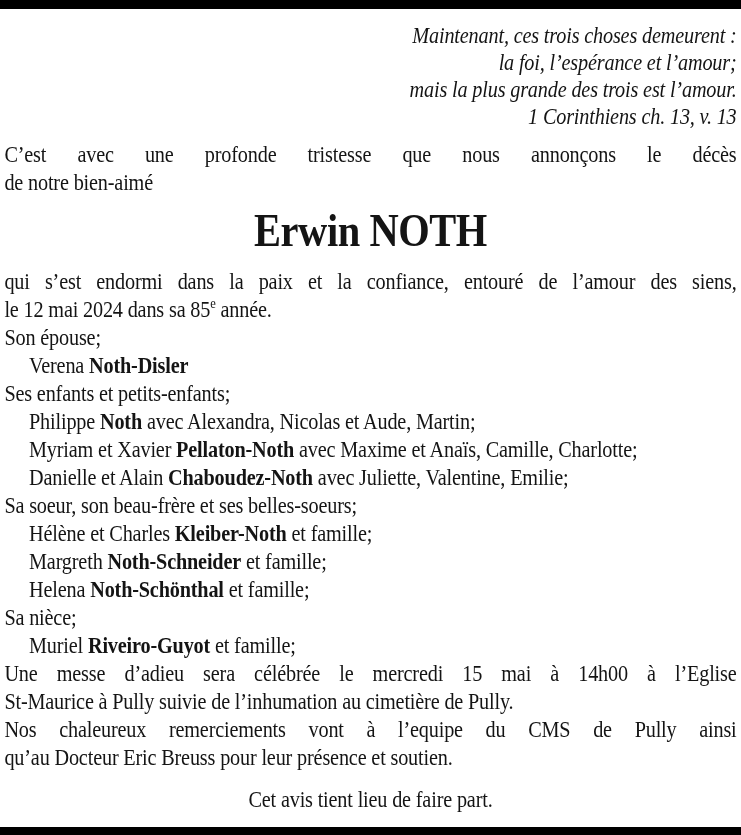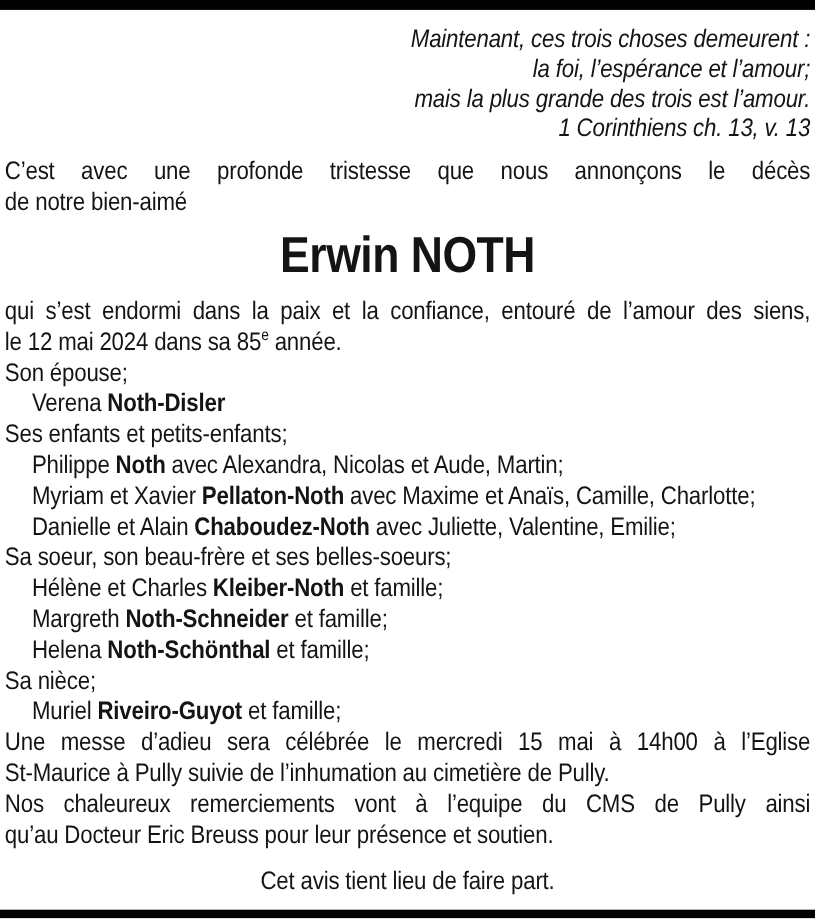--- a/index.html
+++ b/index.html
@@ -1,21 +1,21 @@
 <!DOCTYPE html>
 <html><head>
 <meta charset="utf-8">
 <style>
   html,body{margin:0;padding:0;background:#ffffff;}
   .page{
     position:relative;
     width:741px;height:835px;
     background:#ffffff;
     overflow:hidden;
-    font-family:Liberation Sans, sans-serif;
+    font-family:Liberation Serif, serif;
     color:#141414;
     box-sizing:border-box;
   }
   .band{position:absolute;left:0;right:0;background:#000000;}
   .band-top{top:0;height:9px;}
   .band-bottom{bottom:0;height:8px;}
   .content{
     position:absolute;top:9px;left:0;
     width:842px;
     transform:scaleX(0.88);

